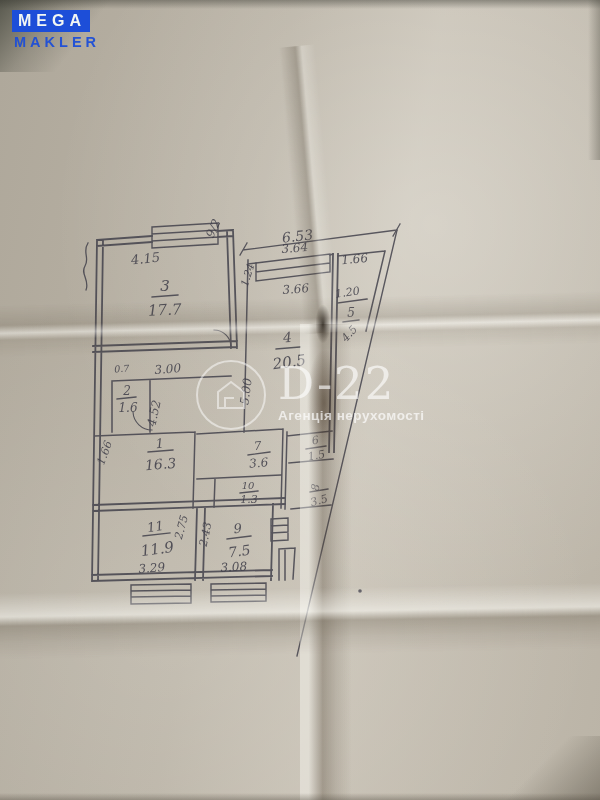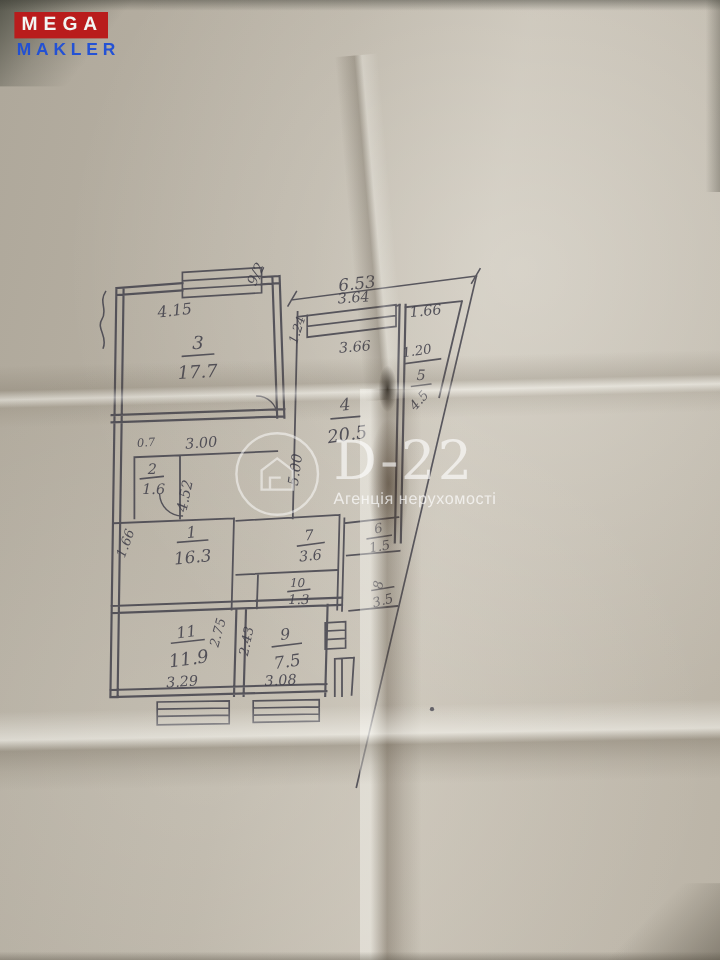--- a/index.html
+++ b/index.html
@@ -37,33 +37,33 @@
     background:linear-gradient(to left, rgba(70,68,58,0.35), rgba(70,68,58,0));}
   #corner-br{right:0;bottom:0;width:100px;height:64px;
     background:linear-gradient(315deg, rgba(70,64,52,0.45), rgba(70,64,52,0) 58%);}
   #edge-bottom{left:0;bottom:0;width:100%;height:7px;
     background:linear-gradient(to top, rgba(70,64,52,0.35), rgba(70,64,52,0));}
   #vignette{position:absolute;inset:0;
     background:radial-gradient(125% 120% at 50% 45%, rgba(60,55,45,0) 62%, rgba(60,55,45,0.22) 100%);}
 
   
   #logo{position:absolute;left:12px;top:10px;line-height:1;}
-  #logo .l1{display:inline-block;background:#b91c1c;color:#f2f6f3;
+  #logo .l1{display:inline-block;background:#1d4ed8;color:#f2f6f3;
     font-weight:bold;font-size:16px;letter-spacing:5px;padding:3px 4px 3px 6px;}
   #logo .l2{margin-top:3px;color:#1d4ed8;font-weight:bold;font-size:14.5px;
     letter-spacing:4px;padding-left:2px;opacity:.95;}
 
   
   #watermark{position:absolute;left:196px;top:360px;display:flex;align-items:flex-start;pointer-events:none;}
   #wm-circle{width:66px;height:66px;border:2px solid rgba(255,255,255,0.50);border-radius:50%;
     display:flex;align-items:center;justify-content:center;flex:none;}
   #wm-text{margin-left:12px;margin-top:4px;}
   #wm-title{font-family:"DejaVu Serif", serif;font-size:45px;line-height:0.9;
     color:rgba(255,255,255,0.62);letter-spacing:2px;}
-  #wm-sub{margin-top:3px;font-size:13.5px;font-weight:normal;color:rgba(255,255,255,0.68);letter-spacing:.5px;}
+  #wm-sub{margin-top:3px;font-size:13.5px;font-weight:bold;color:rgba(255,255,255,0.68);letter-spacing:.5px;}
 
   
   #plan{position:absolute;inset:0;}
   #plan text{font-family:"DejaVu Serif", serif;font-style:italic;}
 </style>
 </head>
 <body>
 
 <div id="paper"></div>
 

